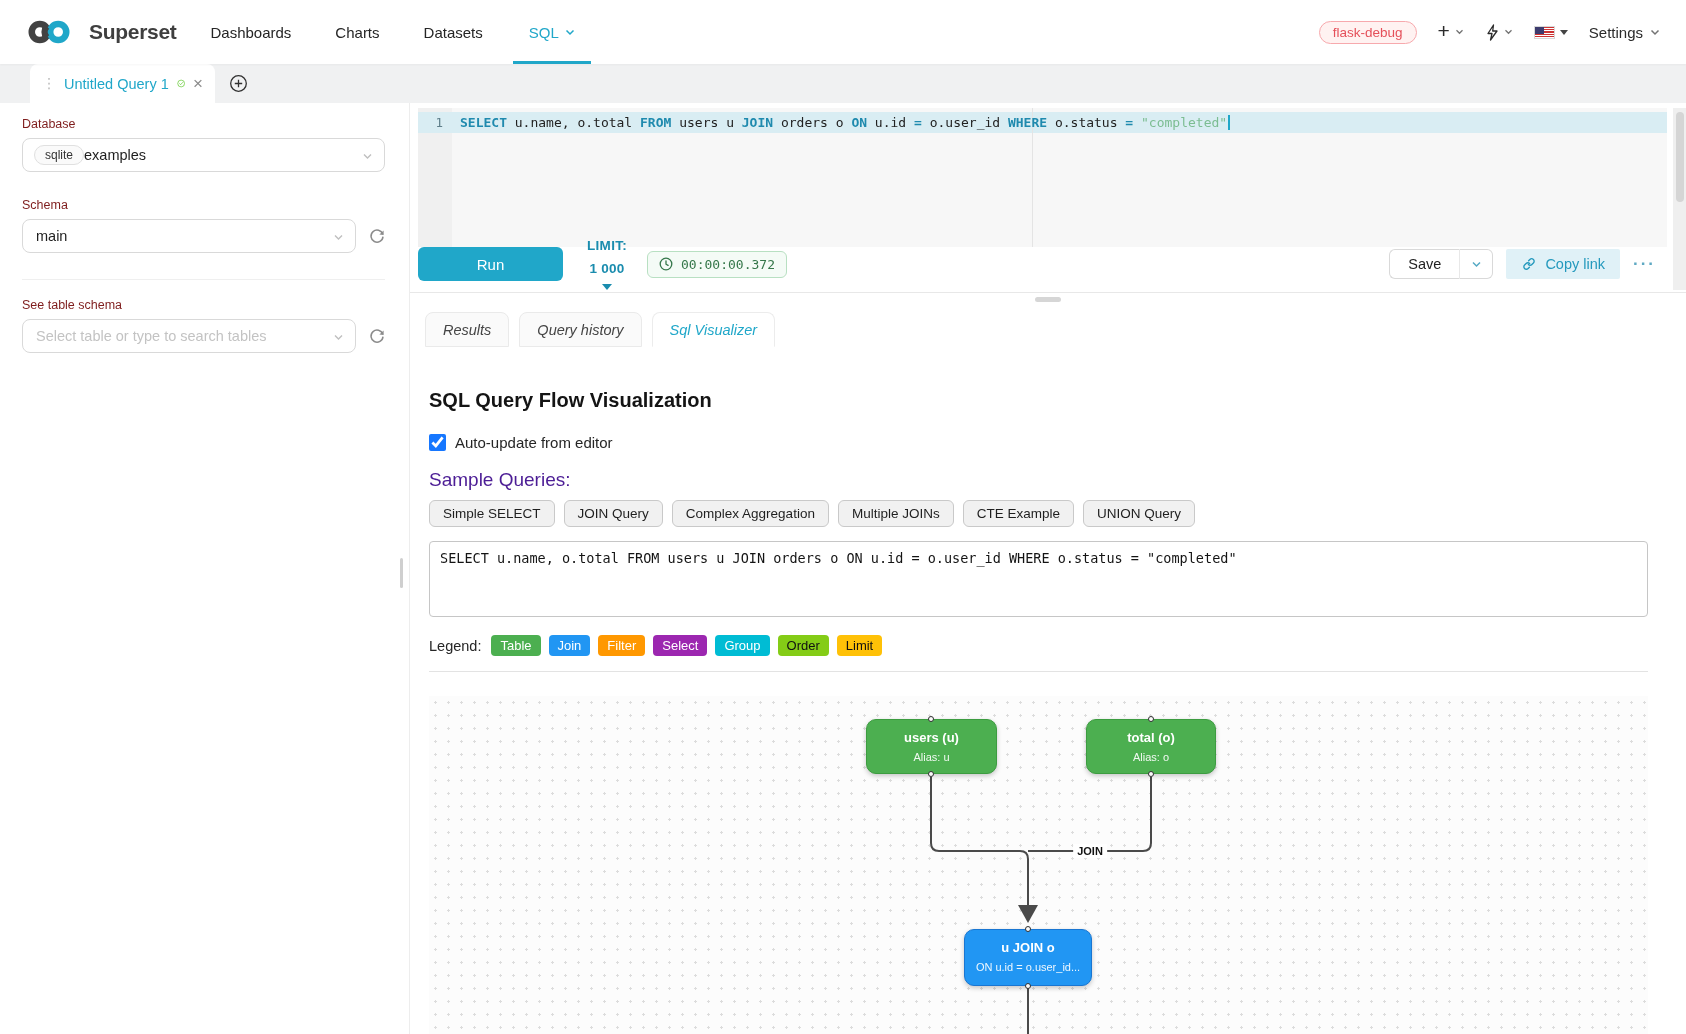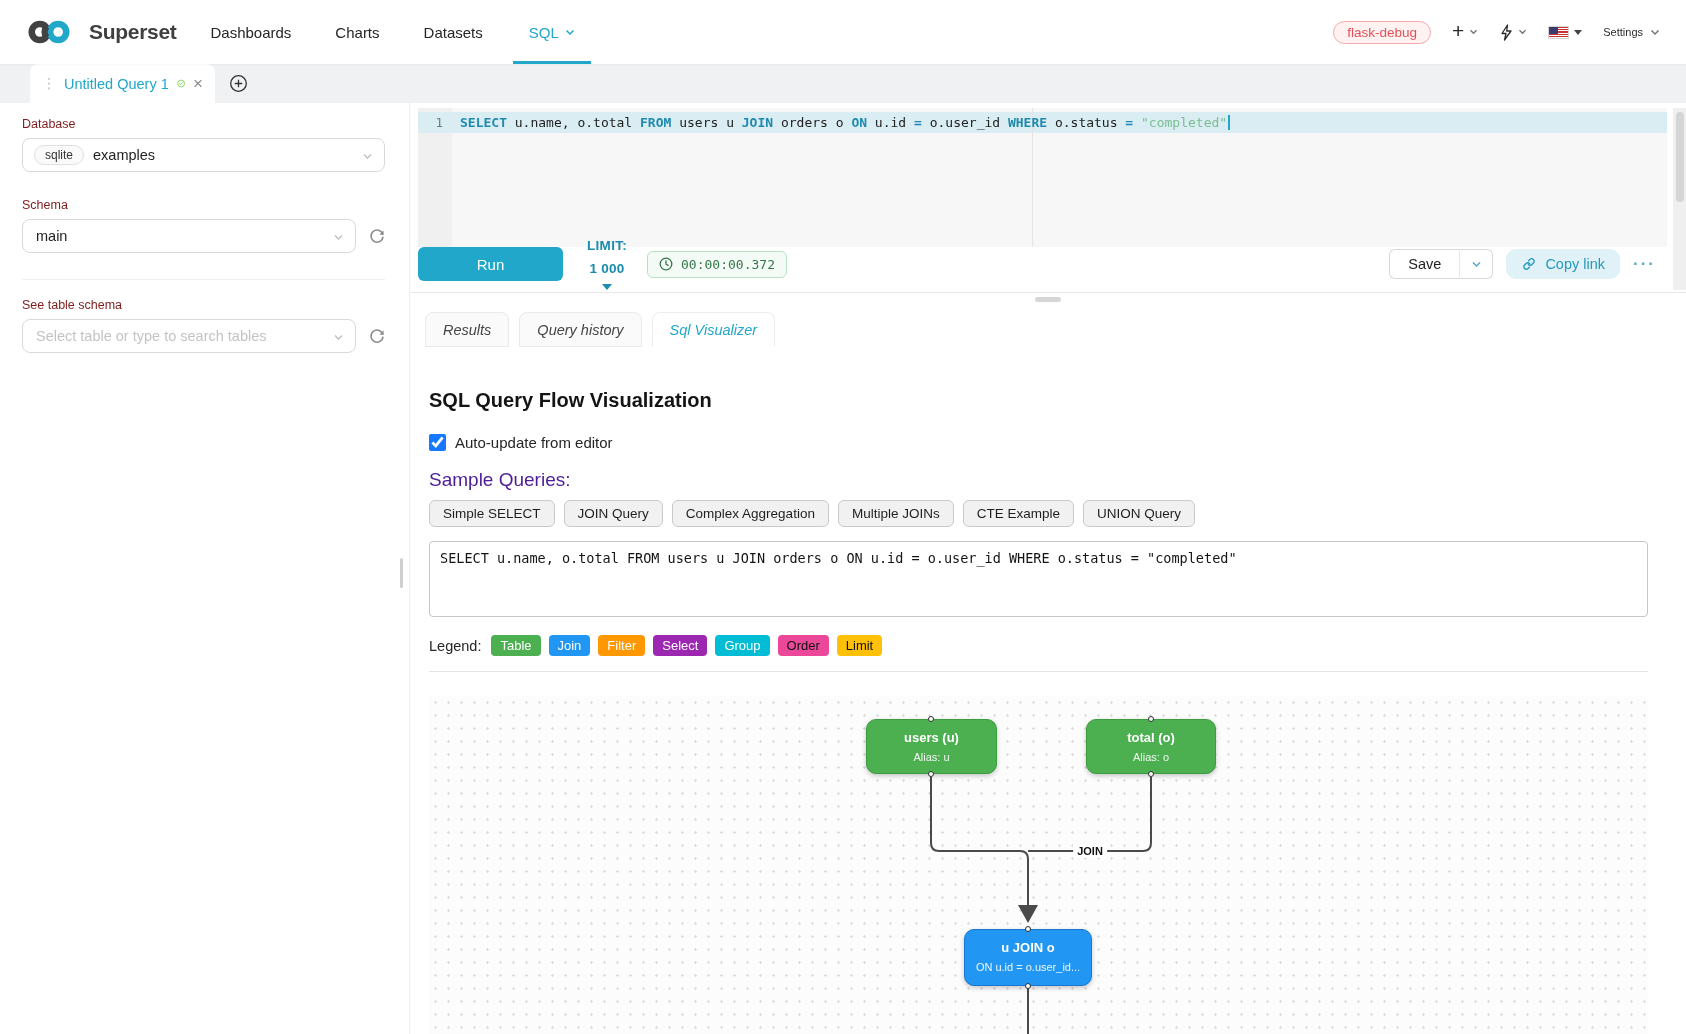--- a/index.html
+++ b/index.html
@@ -15,21 +15,21 @@
   .brand-name { font-size:21px; font-weight:bold; color:#3f3f3f; letter-spacing:-.3px; }
   .nav-items { display:flex; align-items:stretch; gap:44px; }
   .nav-item { display:flex; align-items:center; font-size:15px; color:#252525; cursor:pointer; position:relative; }
   .nav-item.sql { color:#20A7C9; gap:6px; padding:0 2px; }
   .nav-item.sql .underline { position:absolute; left:-14px; right:-14px; bottom:0; height:3px; background:#20A7C9; }
   .nav-right { margin-left:auto; display:flex; align-items:center; gap:21px; }
   .env-pill { border:1px solid #f7a9ad; background:#fff2f1; color:#e5505a; font-size:13.5px;
     border-radius:13px; padding:3px 13px; }
   .icon-group { display:flex; align-items:center; gap:5px; cursor:pointer; }
   .plus-glyph { font-size:21px; color:#2b2b2b; line-height:1; margin-top:-3px; }
-  .settings { display:flex; align-items:center; gap:7px; font-size:11px; color:#2b2b2b; cursor:pointer; }
+  .settings { display:flex; align-items:center; gap:7px; font-size:15px; color:#2b2b2b; cursor:pointer; }
   .chev { display:inline-block; }
   .flag { width:21px; height:13px; position:relative; border:1px solid #d8d8d8;
     background:repeating-linear-gradient(to bottom,#c33 0 1.1px,#fff 1.1px 2.2px); }
   .flag::after { content:""; position:absolute; left:0; top:0; width:9px; height:7px; background:#3c3b6e; }
   .caret-down { width:0; height:0; border-left:4px solid transparent; border-right:4px solid transparent; border-top:5px solid #444; }
 
   
   .tabbar { position:absolute; top:64px; left:0; right:0; height:39px; background:#f0f1f2; display:flex; align-items:stretch; }
   .qtab { margin-left:30px; width:185px; background:#fff; border-radius:8px 8px 0 0;
     display:flex; align-items:center; padding:0 12px; gap:8px; }
@@ -38,21 +38,21 @@
   .qtab-close { color:#8c8c8c; font-size:17px; line-height:1; cursor:pointer; }
   .newtab { width:46px; display:flex; align-items:center; justify-content:center; cursor:pointer; }
 
   
   .sidebar { position:absolute; top:103px; left:0; width:410px; bottom:0; background:#fff;
     border-right:1px solid #ededed; padding:14px 24px 0 22px; }
   .side-label { font-size:12.5px; color:#7f1d1d; margin:0 0 7px 0; }
   .select { height:34px; border:1px solid #d9d9d9; border-radius:8px; background:#fff;
     display:flex; align-items:center; padding:0 11px; cursor:pointer; }
   .db-tag { font-size:12px; color:#333; background:#fafafa; border:1px solid #e0e0e0; border-radius:11px; padding:2px 10px; }
-  .select-value { font-size:14.5px; color:#1f1f1f; margin-left:9px; }
+  .select-value { font-size:14.5px; color:#1f1f1f; margin-left:0; }
   .select-value.solo { margin-left:2px; }
   .select-placeholder { font-size:14.5px; color:#c3c3c3; margin-left:2px; white-space:nowrap; }
   .select .chevwrap { margin-left:auto; }
   .side-row { display:flex; align-items:center; margin-bottom:26px; }
   .side-row .select { flex:1; }
   .refresh { margin-left:13px; flex:0 0 auto; cursor:pointer; }
   .side-divider { height:1px; background:#efefef; margin:0 0 18px 0; }
   .mb26 { margin-bottom:26px; }
   .side-resizer { position:absolute; left:400px; top:558px; width:3px; height:30px; background:#cfcfcf; border-radius:2px; }
 
@@ -81,21 +81,21 @@
   .limit-caret { width:0; height:0; border-left:5px solid transparent; border-right:5px solid transparent; border-top:6px solid #1a8cae; }
   .timer { margin-left:20px; display:flex; align-items:center; gap:8px; border:1px solid #b8e0c2;
     background:#f4fbf6; border-radius:6px; padding:5px 11px; color:#35774a;
     font-family:"DejaVu Sans Mono", monospace; font-size:13px; }
   .tb-right { margin-left:auto; display:flex; align-items:center; gap:13px; margin-right:30px; }
   .save-split { display:flex; }
   .save-main { background:#fff; border:1px solid #d9d9d9; border-right:1px solid #e8e8e8;
     border-radius:6px 0 0 6px; padding:6px 18px; font-size:14.5px; color:#1f1f1f; font-family:inherit; cursor:pointer; }
   .save-caret { background:#fff; border:1px solid #d9d9d9; border-left:none; border-radius:0 6px 6px 0;
     width:33px; display:flex; align-items:center; justify-content:center; cursor:pointer; }
-  .copy-btn { background:#e0f1f7; border:none; border-radius:10px; padding:7px 15px; display:flex;
+  .copy-btn { background:#e0f1f7; border:none; border-radius:2px; padding:7px 15px; display:flex;
     align-items:center; gap:8px; color:#2499bd; font-size:14.5px; font-family:inherit; cursor:pointer; }
   .more-btn { color:#5fa9c3; font-size:17px; font-weight:bold; letter-spacing:2px; cursor:pointer; }
 
   
   .south-divider { position:absolute; left:410px; right:0; top:292px; height:1px; background:#e8e8e8; }
   .drag-pill { position:absolute; left:1035px; top:297px; width:26px; height:5px; background:#d6d6d6; border-radius:3px; }
   .south-tabs { position:absolute; left:425px; top:312px; display:flex; gap:10px;font-style:italic; }
   .stab { height:35px; display:flex; align-items:center; padding:0 17px; background:#fafafa;
     border:1px solid #eaeaea; border-radius:8px 8px 0 0; font-size:14.5px; color:#454545; cursor:pointer; }
   .stab.active { background:#fff; color:#20A7C9; border-color:#ececec; border-bottom-color:#fff; }
@@ -322,21 +322,21 @@
   <textarea class="sql-input" spellcheck="false" style="">SELECT u.name, o.total FROM users u JOIN orders o ON u.id = o.user_id WHERE o.status = "completed"</textarea>
 
   <div class="legend-row">
     <span class="legend-label">Legend:</span>
     <span class="legend-row" style="margin-top:0">
         <span class="badge" style="background: rgb(76, 175, 80); color: rgb(255, 255, 255);">Table</span>
         <span class="badge" style="background: rgb(33, 150, 243); color: rgb(255, 255, 255);">Join</span>
         <span class="badge" style="background: rgb(255, 152, 0); color: rgb(255, 255, 255);">Filter</span>
         <span class="badge" style="background: rgb(156, 39, 176); color: rgb(255, 255, 255);">Select</span>
         <span class="badge" style="background: rgb(0, 188, 212); color: rgb(255, 255, 255);">Group</span>
-        <span class="badge" style="background: #ec4899; color: rgb(17, 17, 17);">Order</span>
+        <span class="badge" style="background: #84cc16; color: rgb(17, 17, 17);">Order</span>
         <span class="badge" style="background: rgb(255, 193, 7); color: rgb(17, 17, 17);">Limit</span>
       </span>
   </div>
 
   <hr>
 
   
   <div class="canvas">
     <svg class="edges" width="1219" height="353">
       <path d="M502,81 L502,147 Q502,155 510,155 L591,155 Q599,155 599,163 L599,212" fill="none" stroke="#4a4a4a" stroke-width="2"></path>

